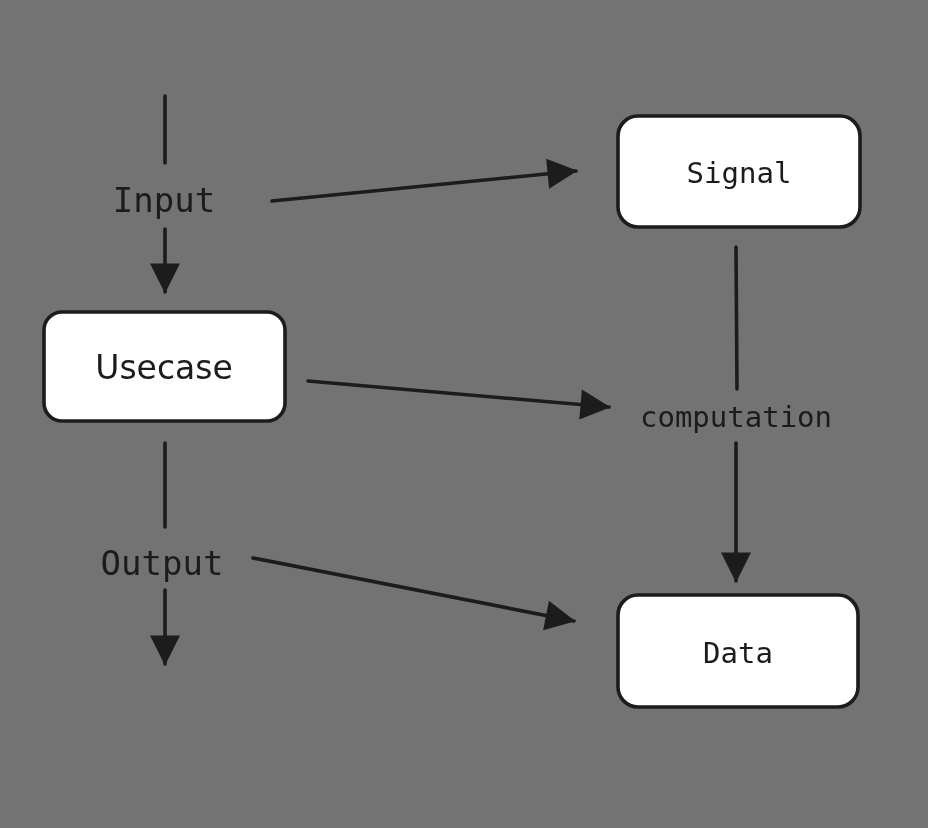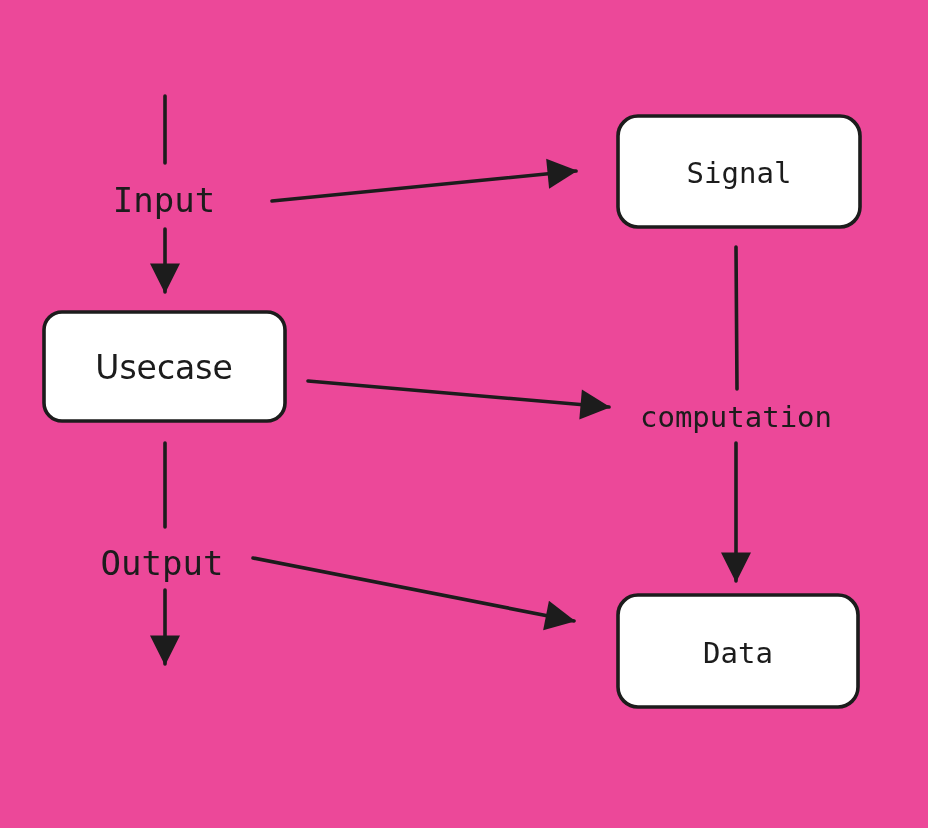--- a/index.html
+++ b/index.html
@@ -4,21 +4,21 @@
 <style>
   html, body {
     margin: 0;
     padding: 0;
     background: #ffffff;
   }
   .canvas {
     position: relative;
     width: 928px;
     height: 828px;
-    background: #ec4899;
+    background: #737373;
     overflow: hidden;
   }
   svg { display: block; }
   .edge {
     stroke: #1c1c1c;
     stroke-width: 3.6;
     stroke-linecap: round;
     fill: none;
   }
   .node-box {

